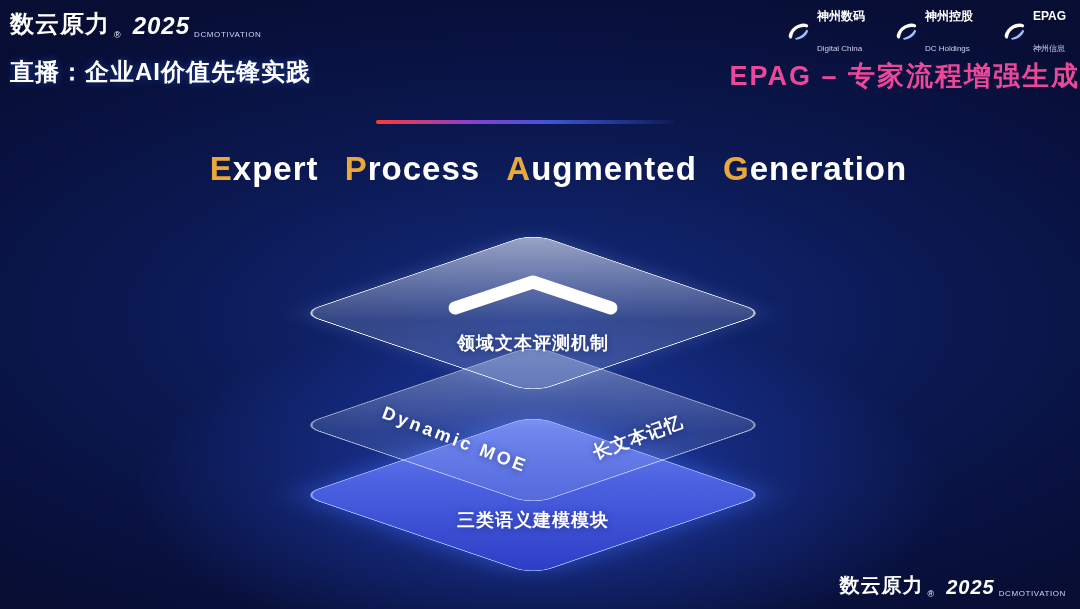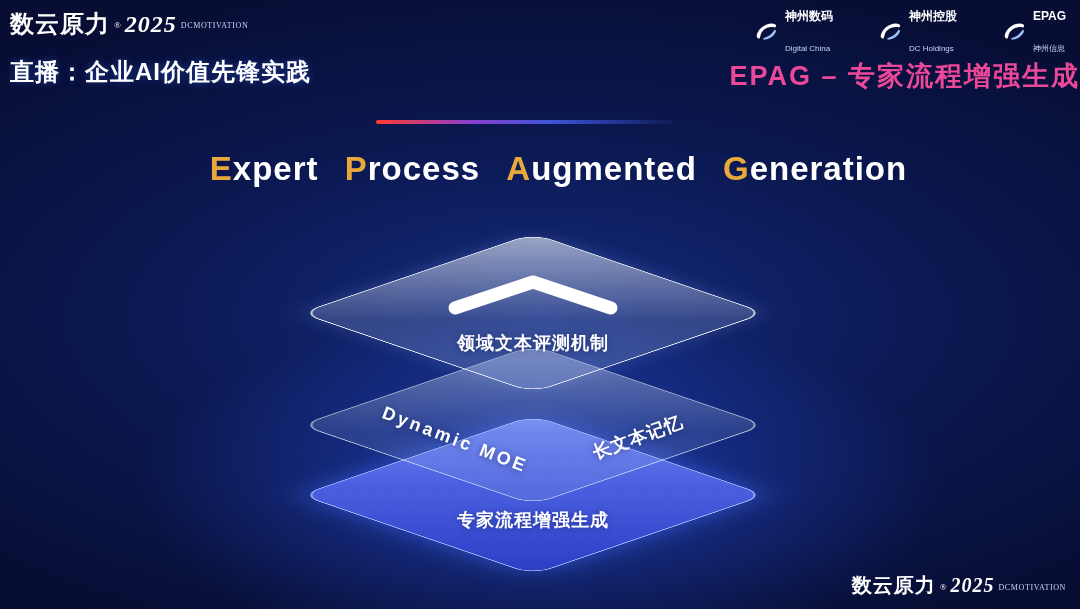--- a/index.html
+++ b/index.html
@@ -9,36 +9,36 @@
     overflow:hidden;
     font-family:"Liberation Sans", sans-serif;
     color:#fff;
     background-color:#070d33;
     background-image:
       radial-gradient(ellipse 55% 42% at 50% 80%, rgba(42,82,228,0.55) 0%, rgba(42,82,228,0) 68%),
       radial-gradient(ellipse 75% 58% at 50% 52%, #132a7d 0%, #0b1850 52%, #070d33 100%);
   }
 
   
-  .brand { position:absolute; display:flex; align-items:center; gap:4px;font-family:Liberation Serif, serif; }
+  .brand { position:absolute; display:flex; align-items:flex-end; gap:4px; }
   .brand-header { top:8px; left:10px; }
   .brand-footer { bottom:10px; right:14px; }
   .brand-name { font-size:24px; font-weight:800; letter-spacing:1px; }
   .brand-footer .brand-name { font-size:20px; }
   .brand-reg { font-size:9px; margin-top:2px; }
-  .brand-year { font-size:24px; font-weight:800; font-style:italic; letter-spacing:1px; }
+  .brand-year { font-size:24px; font-weight:800; font-style:italic; letter-spacing:1px;margin-left:8px; }
   .brand-footer .brand-year { font-size:20px; }
   .brand-tags { display:flex; font-size:8px; letter-spacing:0.6px;
                 color:#ccd6f6; line-height:1.25; margin-top:4px; }
 
   .live-label { position:absolute; top:56px; left:10px; font-size:24px; font-weight:700;
                 letter-spacing:1px; text-shadow:0 0 8px rgba(60,110,255,0.45); }
 
   
-  .partners { position:absolute; top:10px; right:14px; display:flex; gap:44px; }
+  .partners { position:absolute; top:10px; right:14px; display:flex; gap:28px; }
   .partner { display:flex; align-items:center; gap:6px; }
   .partner-icon { width:26px; height:26px; flex:0 0 auto; }
   .partner-text { display:flex; flex-direction:column; line-height:1.15; }
   .partner-primary { font-size:12px; font-weight:700; }
   .partner-secondary { font-size:8px; color:#c9d4f2;margin-top:20px; }
 
   
   .page-title { position:absolute; top:58px; left:0; right:0; text-align:right;
                 font-size:27px; font-weight:800; letter-spacing:2px; color:#ec4899; }
   .divider { position:absolute; top:120px; left:376px; width:298px; height:4px; border-radius:2px;
@@ -145,21 +145,21 @@
 
   <span class="chevron">
     <svg width="180" height="46" viewBox="0 0 180 46">
       <polyline points="12,36 90,10 168,36" fill="none" stroke="#ffffff" stroke-width="13" stroke-linecap="round" stroke-linejoin="round"></polyline>
     </svg>
   </span>
 
   <span class="diagram-label lbl-top">领域文本评测机制</span>
   <span class="diagram-label lbl-dynamic">Dynamic MOE</span>
   <span class="diagram-label lbl-long">长文本记忆</span>
-  <span class="diagram-label lbl-bottom">专家流程增强生成</span>
+  <span class="diagram-label lbl-bottom">三类语义建模模块</span>
 </div>
 
 <div class="brand brand-footer">
   <span class="brand-name">数云原力</span>
   <span class="brand-reg">®</span>
   <span class="brand-year">2025</span>
   <span class="brand-tags">
     <span>DC</span>
     <span>MOTIVATION</span>
   </span>

